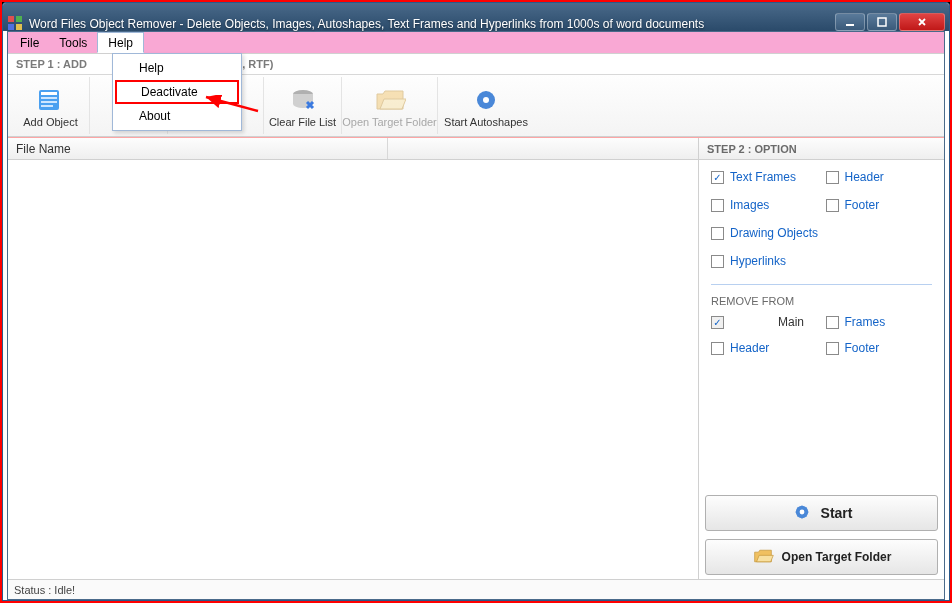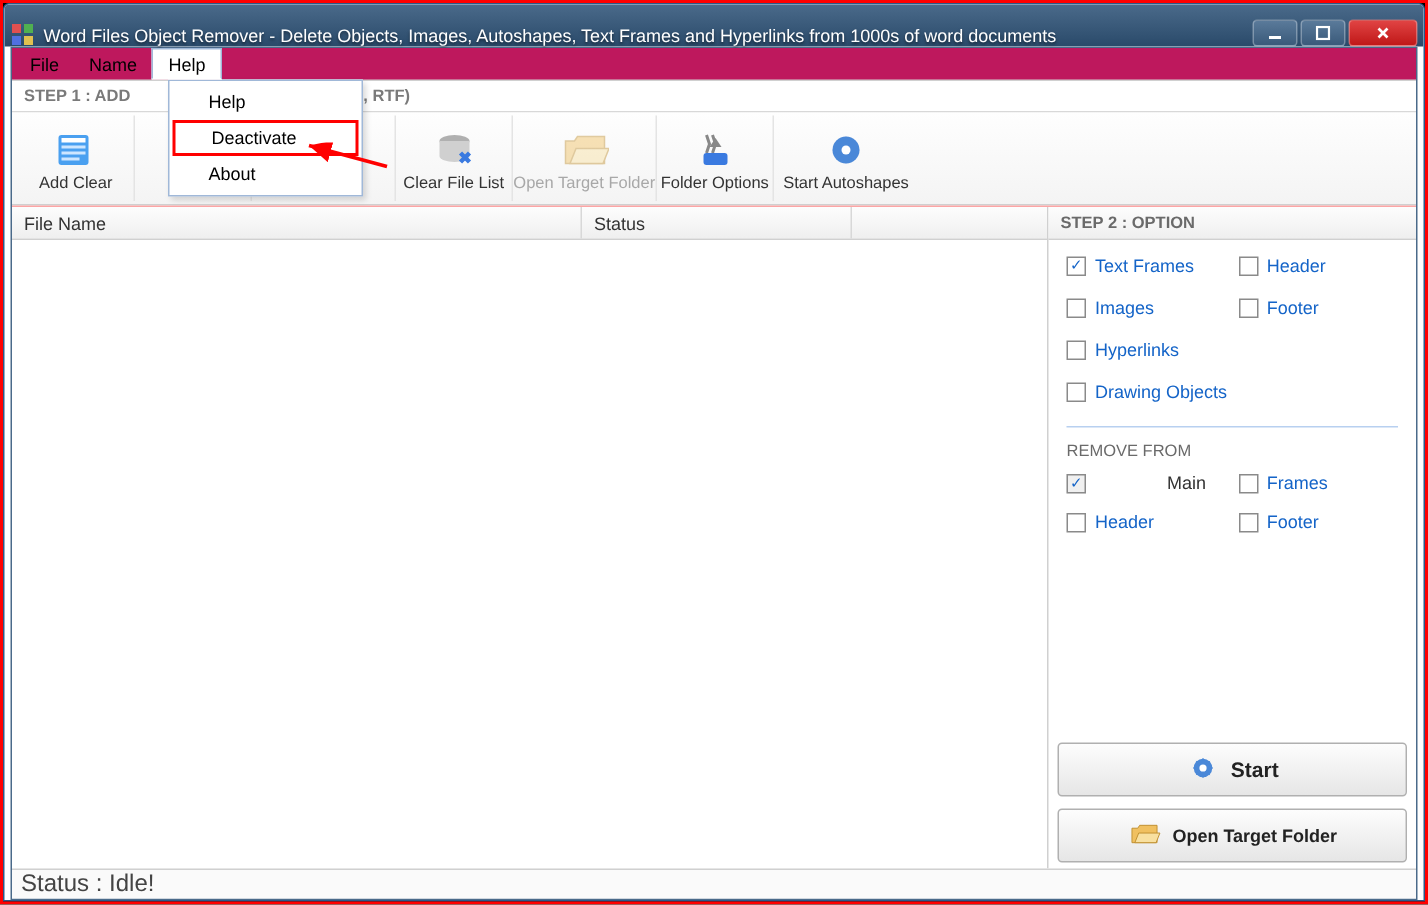--- a/index.html
+++ b/index.html
@@ -9,21 +9,21 @@
 .titlebar { height: 28px; background: linear-gradient(to bottom, #4a6a8a 0%, #2a4a6a 100%); display: flex; align-items: flex-end; padding: 0 4px; color: #fff; font-size: 12px; }
 .title-icon { width: 16px; height: 16px; margin-right: 6px; }
 .title-text { flex: 1; text-shadow: 0 1px 2px rgba(0,0,0,.5); }
 .window-controls { display: flex; gap: 0; }
 .win-btn { width: 30px; height: 18px; border: 1px solid rgba(255,255,255,.3); border-radius: 3px; margin-left: 2px; display: flex; align-items: center; justify-content: center; cursor: pointer; }
 .win-min { background: linear-gradient(to bottom,#5a7a9a,#3a5a7a); }
 .win-max { background: linear-gradient(to bottom,#5a7a9a,#3a5a7a); }
 .win-close { background: linear-gradient(to bottom,#e04343,#c01818); width: 46px; }
 .win-btn svg { width: 10px; height: 10px; }
 .client { background: #fff; height: calc(100% - 28px); display: flex; flex-direction: column; border: 1px solid #4a6a8a; margin: 0 4px 4px 4px; }
-.menubar { height: 22px; border-bottom: 1px solid #d0d0d0; display: flex; align-items: stretch; padding: 0 2px; font-size: 12px; background: #be185d; position: relative; }
+.menubar { height: 22px; border-bottom: 1px solid #d0d0d0; display: flex; align-items: stretch; padding: 0 2px; font-size: 12px; background: #f9a8d4; position: relative; }
 .menu-item { padding: 0 10px; display: flex; align-items: center; cursor: pointer; }
 .menu-item.open { background: #fff; border: 1px solid #a0b8d8; border-bottom: 1px solid #fff; z-index: 60; position: relative; }
 .dropdown { position: absolute; top: 21px; left: 104px; width: 130px; background: #fff; border: 1px solid #a0b8d8; box-shadow: 2px 2px 4px rgba(0,0,0,.15); z-index: 50; padding: 2px; }
 .drop-item { height: 24px; display: flex; align-items: center; padding: 0 24px; font-size: 12px; position: relative; cursor: pointer; }
 .drop-item.highlight { border: 2px solid red; }
 .step1-label { padding: 4px 8px; font-size: 11px; font-weight: bold; color: #7a7a7a; border-bottom: 1px solid #d8d8d8; }
 .toolbar { height: 62px; border-bottom: 1px solid #d0d0d0; display: flex; align-items: stretch; padding: 2px 4px; gap: 0; background: linear-gradient(to bottom,#fefefe,#f4f4f4); }
 .tool-btn { width: 78px; display: flex; flex-direction: column; align-items: center; justify-content: center; font-size: 11px; color: #333; cursor: pointer; border-right: 1px solid #e4e4e4; padding: 2px 0; }
 .tool-btn:last-child { border-right: none; }
 .tool-btn.wide { width: 96px; }
@@ -45,21 +45,21 @@
 .chk { width: 13px; height: 13px; border: 1px solid #8a8a8a; background: #fff; display: inline-flex; align-items: center; justify-content: center; }
 .chk.checked::after { content: "✓"; font-size: 10px; color: #1464c8; }
 .chk.locked { background: #f0f0f0; }
 .hr { height: 1px; background: #b8d0f0; margin: 6px 12px 10px 12px; }
 .remove-head { font-weight: normal; color: #6a6a6a; font-size: 11px; padding: 0 12px 8px 12px; }
 .remove-grid { padding: 0 12px 10px 12px; display: grid; grid-template-columns: 1fr 1fr; row-gap: 12px; column-gap: 8px; }
 .rm-opt { display: flex; align-items: center; gap: 6px; color: #1464c8; cursor: pointer; }
 .rm-opt .lbl-black { color: #333; margin-left: 48px; }
 .side-spacer { flex: 1; }
 .big-btn { margin: 4px 6px; height: 36px; border: 1px solid #b0b0b0; border-radius: 3px; background: linear-gradient(to bottom,#fdfdfd,#e6e6e6); display: flex; align-items: center; justify-content: center; gap: 8px; font-weight: bold; font-size: 14px; color: #222; cursor: pointer; }
-.statusbar { height: 20px; border-top: 1px solid #d0d0d0; display: flex; align-items: center; padding: 0 6px; font-size: 16px; color: #444; background: #fafafa; }
+.statusbar { height: 20px; border-top: 1px solid #d0d0d0; display: flex; align-items: center; padding: 0 6px; font-size: 11px; color: #444; background: #fafafa; }
 .arrow { position: absolute; top: 95px; left: 200px; z-index: 100; pointer-events: none; }
 </style>
 </head>
 <body>
 
 <div class="outer-border"></div>
 
 <div class="window">
 
   <div class="titlebar">
@@ -88,21 +88,21 @@
             <path d="M2 2 L8 8 M8 2 L2 8" stroke="#fff" stroke-width="1.8"></path>
           </svg>
         </div>
     </div>
   </div>
 
   <div class="client">
 
     <div class="menubar">
       <div class="menu-item">File</div>
-      <div class="menu-item">Name</div>
+      <div class="menu-item">Tools</div>
       <div class="menu-item open">Help</div>
 
       <div class="dropdown">
         <div class="drop-item">Help</div>
         <div class="drop-item highlight">Deactivate</div>
         <div class="drop-item">About</div>
       </div>
     </div>
 
     <div class="step1-label">
@@ -115,21 +115,21 @@
       <div class="tool-btn">
         <div class="tool-icon">
           <svg width="32" height="28" viewBox="0 0 32 28">
               <rect x="4" y="4" width="20" height="20" fill="#4aa0f0" rx="2"></rect>
               <rect x="6" y="6" width="16" height="3" fill="#fff"></rect>
               <rect x="6" y="11" width="16" height="2" fill="#cde6ff"></rect>
               <rect x="6" y="15" width="16" height="2" fill="#cde6ff"></rect>
               <rect x="6" y="19" width="12" height="2" fill="#cde6ff"></rect>
             </svg>
         </div>
-        <span>Add Clear</span>
+        <span>Add Object</span>
       </div>
       <div class="tool-btn">
         <div class="tool-icon">
           <svg width="32" height="28" viewBox="0 0 32 28">
               <path d="M3 8 l6 0 l2 -3 l18 0 l0 18 l-26 0 z" fill="#f0c060" stroke="#c09030"></path>
               <circle cx="24" cy="20" r="6" fill="#50b050"></circle>
               <path d="M24 17 v6 M21 20 h6" stroke="#fff" stroke-width="2"></path>
             </svg>
         </div>
         <span style="visibility:hidden;">Add Folder</span>
@@ -155,50 +155,39 @@
         <span>Clear File List</span>
       </div>
       <div class="tool-btn wide disabled">
         <div class="tool-icon">
           <svg width="32" height="28" viewBox="0 0 32 28" opacity="0.45">
               <path d="M3 8 l6 0 l2 -3 l18 0 l0 18 l-26 0 z" fill="#f0c060" stroke="#c09030"></path>
               <path d="M6 23 l4 -10 l22 0 l-4 10 z" fill="#f8e0a0" stroke="#c09030"></path>
             </svg>
         </div>
         <span>Open Target Folder</span>
-      </div>
-      <div class="tool-btn">
-        <div class="tool-icon">
-          <svg width="32" height="28" viewBox="0 0 32 28">
-              <path d="M10 4 l2 6 l-2 6 M14 4 l2 6 l-2 6" stroke="#888" stroke-width="2" fill="none"></path>
-              <rect x="8" y="16" width="16" height="8" fill="#3a7ae0" rx="2"></rect>
-              <path d="M12 12 l8 0 l-4 -6 z" fill="#888"></path>
-            </svg>
-        </div>
-        <span>Folder Options</span>
       </div>
       <div class="tool-btn wide">
         <div class="tool-icon">
           <svg width="32" height="28" viewBox="0 0 32 28">
               <circle cx="16" cy="14" r="9" fill="#4a88d8"></circle>
               <g transform="translate(16,14)">
                 <path d="M0 -9 l2 3 l-4 0 z M0 9 l2 -3 l-4 0 z M-9 0 l3 2 l0 -4 z M9 0 l-3 2 l0 -4 z M-6.3 -6.3 l3.2 1 l-1 3.2 z M6.3 6.3 l-3.2 -1 l1 -3.2 z M6.3 -6.3 l-1 3.2 l-3.2 -1 z M-6.3 6.3 l1 -3.2 l3.2 1 z" fill="#4a88d8"></path>
               </g>
               <circle cx="16" cy="14" r="3" fill="#fff"></circle>
             </svg>
         </div>
         <span>Start Autoshapes</span>
       </div>
     </div>
 
     <div class="main-row">
       <div class="file-area">
         <div class="file-header">
           <div class="col name">File Name</div>
-          <div class="col status">Status</div>
           <div class="col extra"></div>
         </div>
         <div class="file-body"></div>
       </div>
 
       <div class="side-panel">
         <div class="side-head">STEP 2 : OPTION</div>
         <div class="opts">
           <div class="opt">
               <span class="chk checked"></span>
@@ -211,25 +200,25 @@
           <div class="opt">
               <span class="chk"></span>
               <span>Images</span>
             </div>
           <div class="opt">
               <span class="chk"></span>
               <span>Footer</span>
             </div>
           <div class="opt span2">
               <span class="chk"></span>
+              <span>Drawing Objects</span>
+            </div>
+          <div class="opt span2">
+              <span class="chk"></span>
               <span>Hyperlinks</span>
-            </div>
-          <div class="opt span2">
-              <span class="chk"></span>
-              <span>Drawing Objects</span>
             </div>
         </div>
         <div class="hr"></div>
         <div class="remove-head">REMOVE FROM</div>
         <div class="remove-grid">
           <div class="rm-opt">
               <span class="chk checked locked"></span>
               <span class="lbl-black">Main</span>
             </div>
           <div class="rm-opt">

